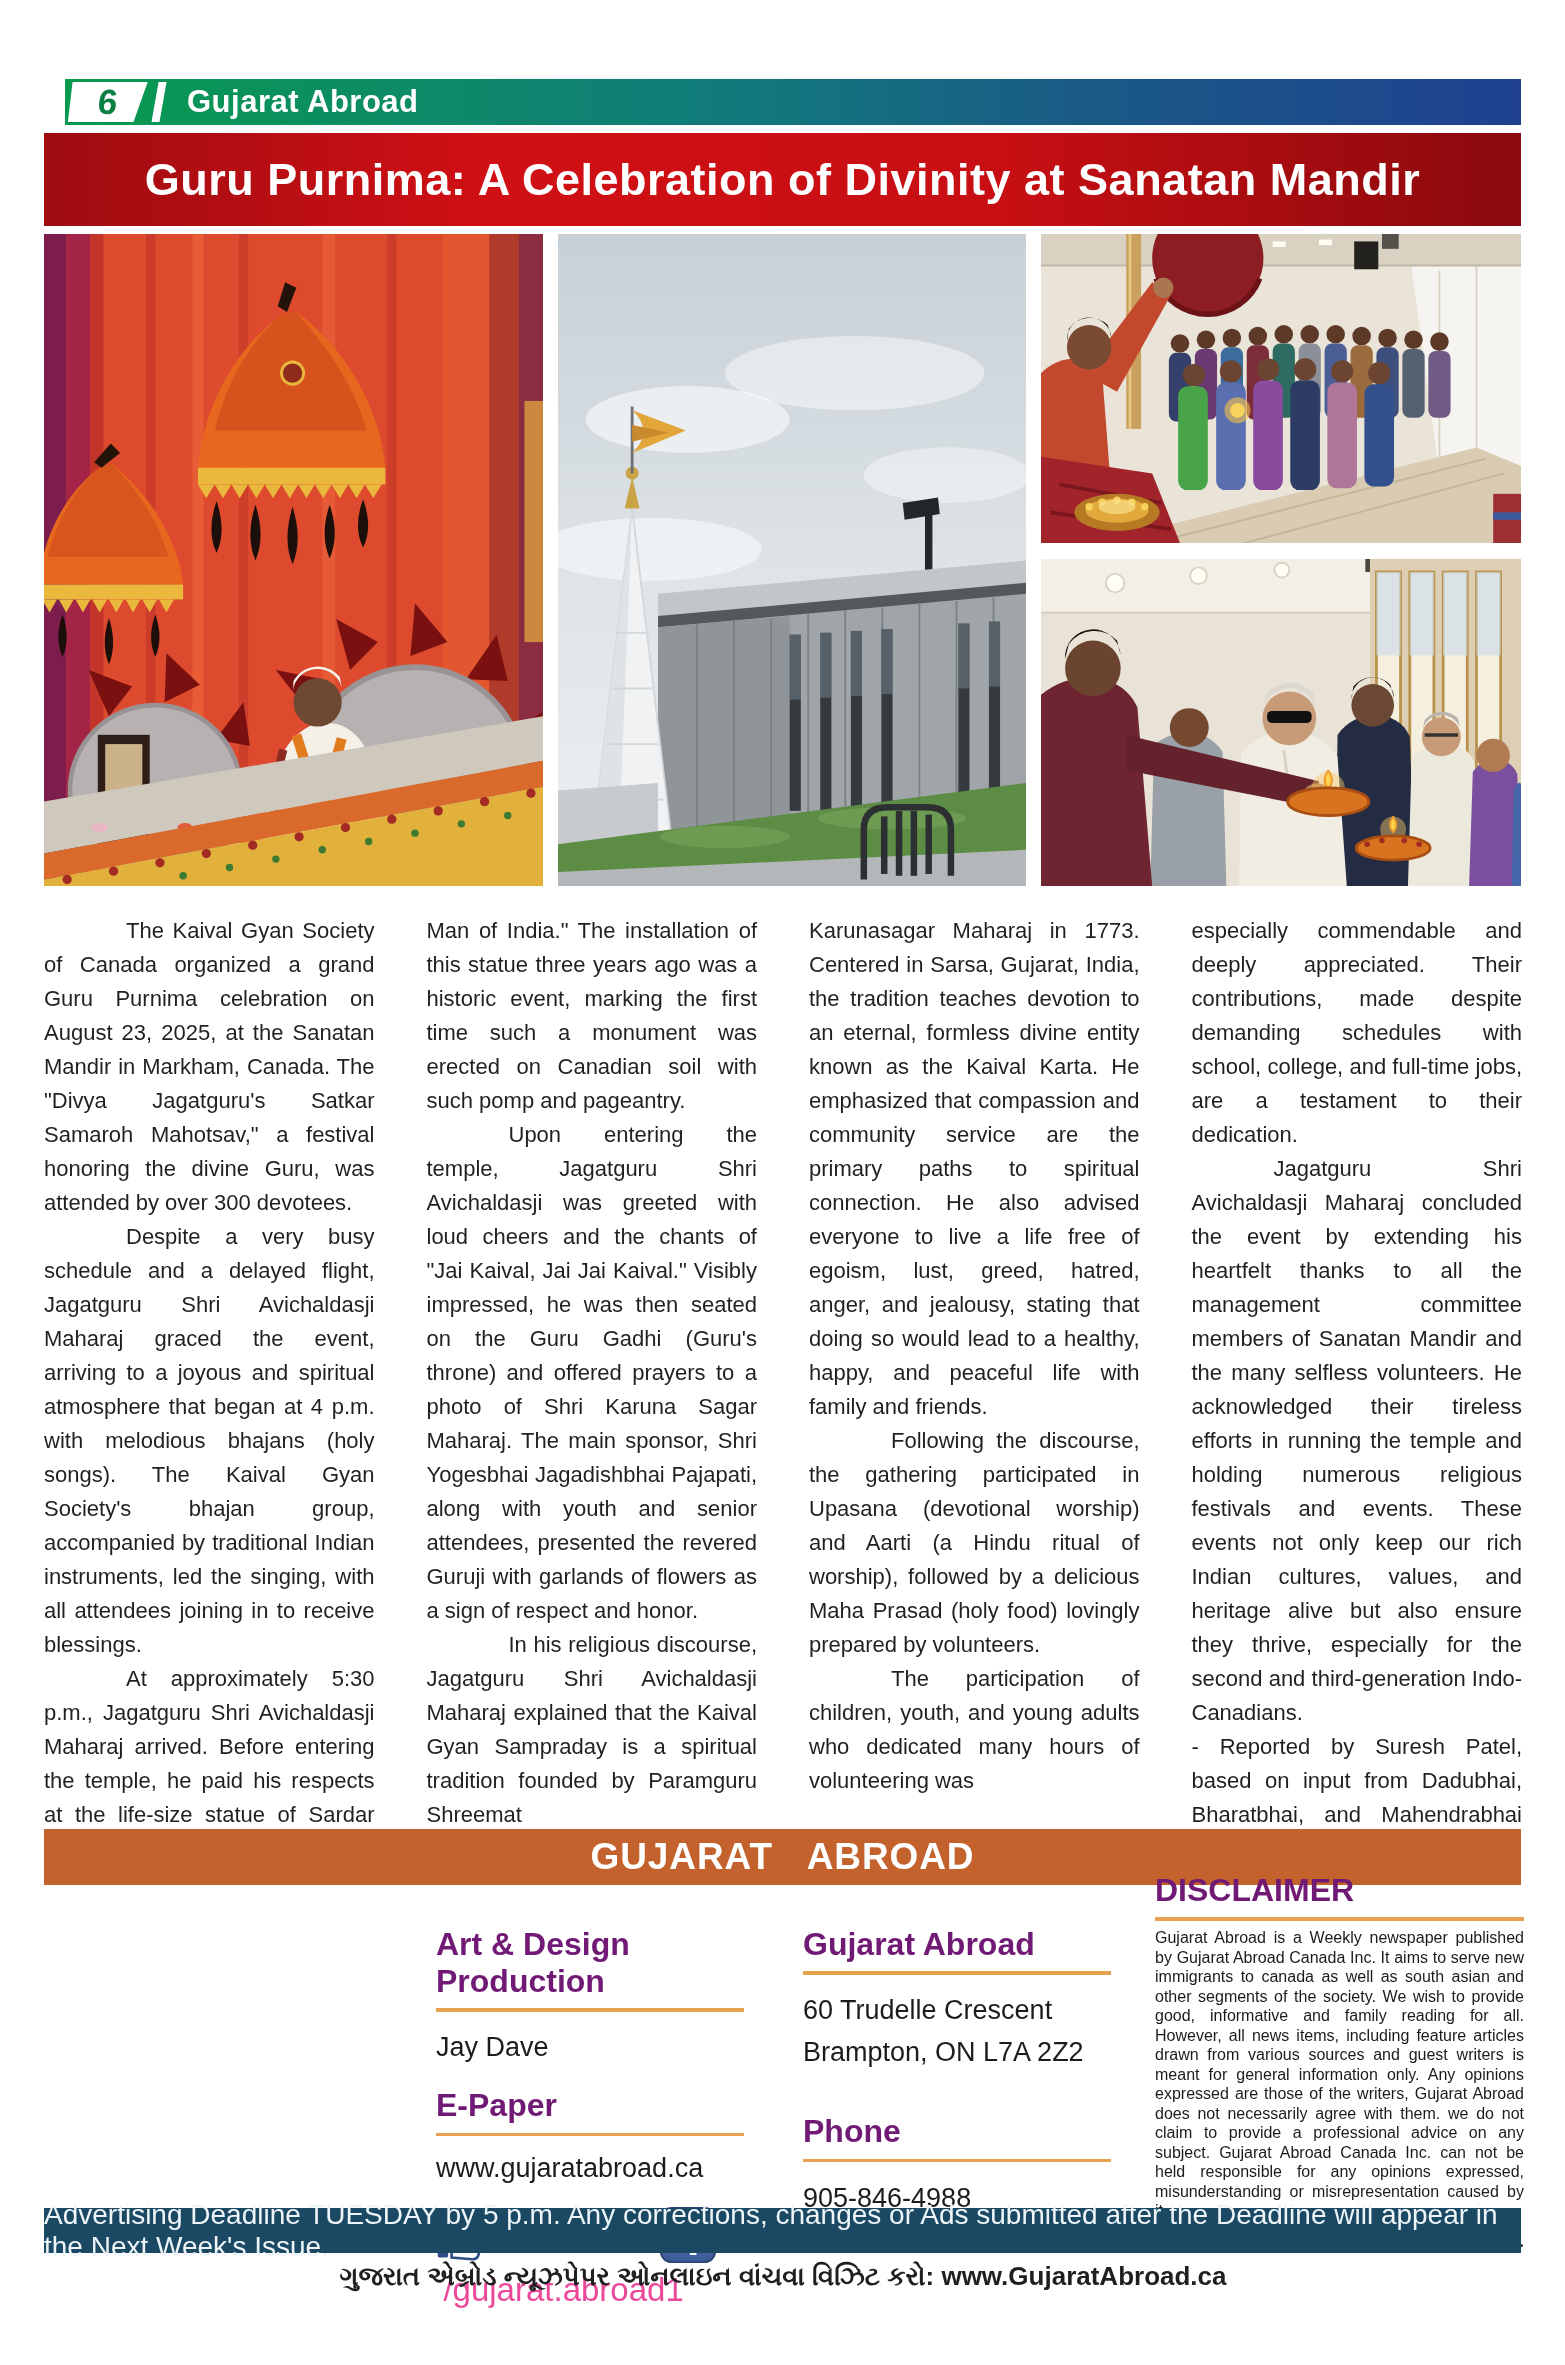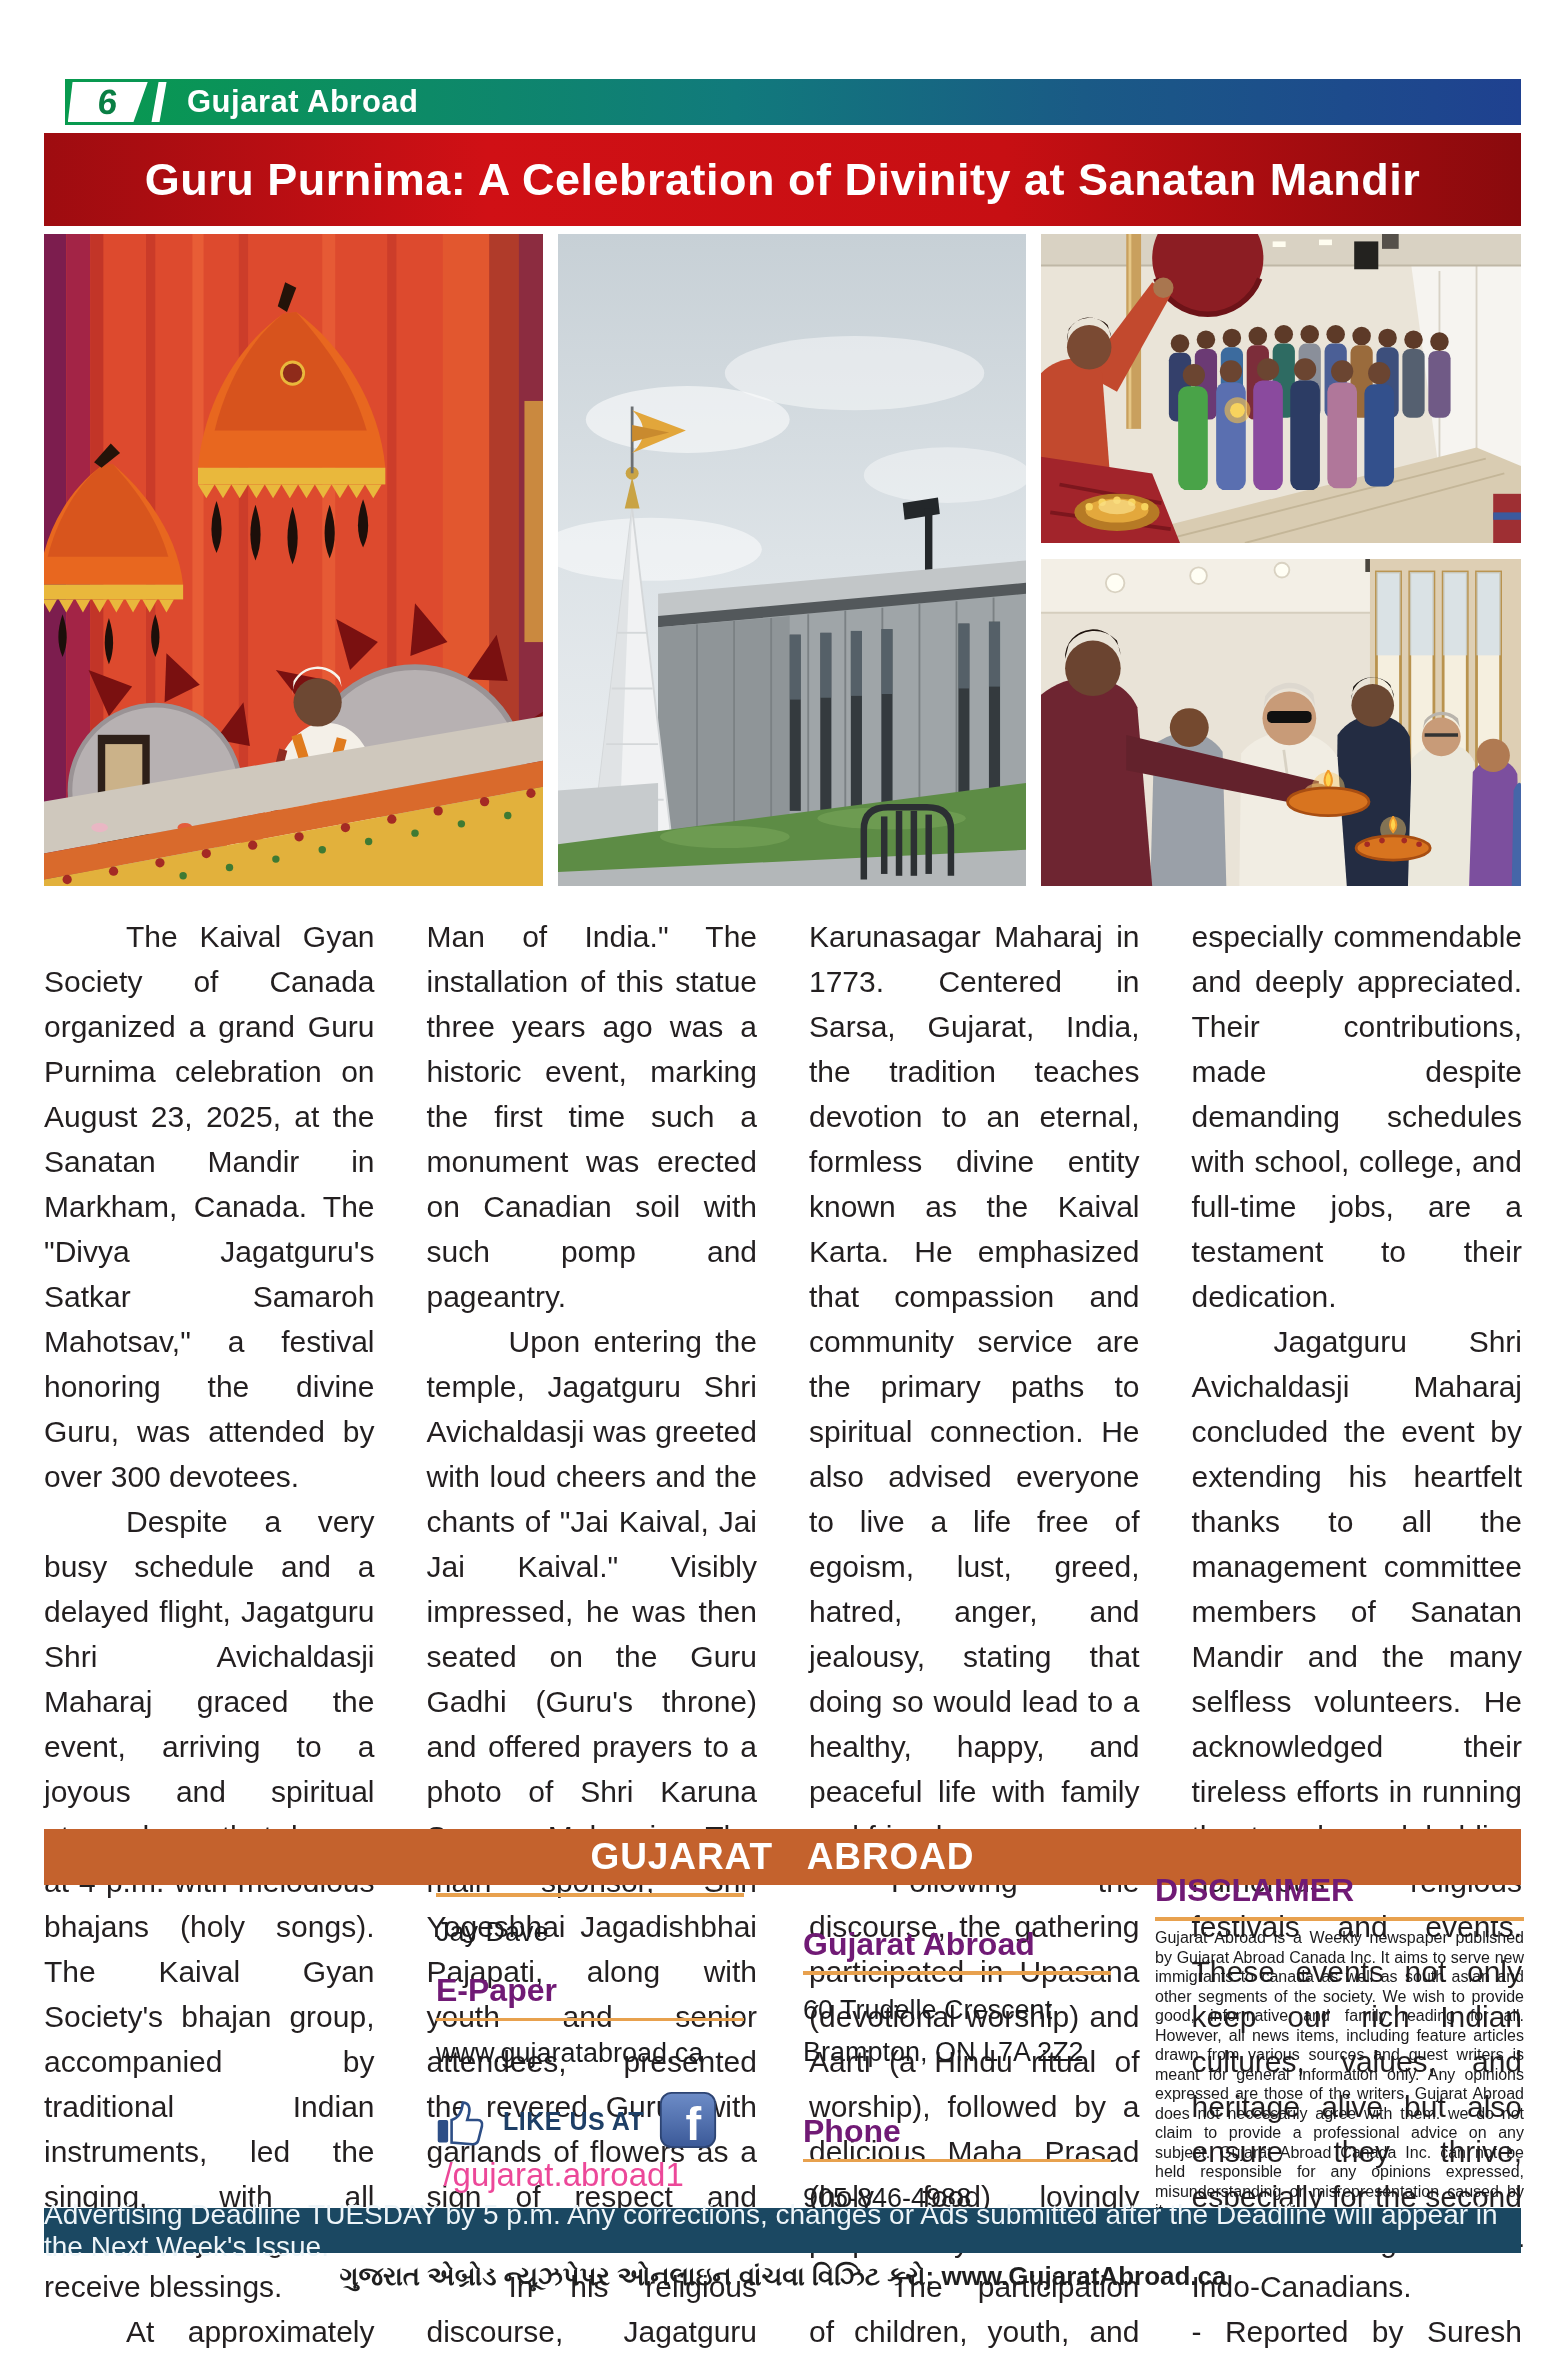--- a/index.html
+++ b/index.html
@@ -28,21 +28,21 @@
     grid-template-columns:499px 468px 480px;column-gap:15px;}
   .ph{margin:0;overflow:hidden;background:#ddd;}
   .ph svg{display:block;width:100%;height:100%;}
   .ph1{height:652px;} .ph2{height:652px;}
   .ph-col{display:flex;flex-direction:column;gap:16px;height:652px;}
   .ph3{height:309px;} .ph4{height:327px;}
 
   
   .article{position:absolute;left:44px;top:914px;width:1478px;height:914px;display:grid;
     grid-template-columns:repeat(4,1fr);column-gap:52px;
-    font-size:30px;line-height:45px;color:#231f20;text-align:justify;}
+    font-size:22px;line-height:34px;color:#231f20;text-align:justify;}
   .article p{margin:0;}
   .article p.ind{text-indent:82px;}
 
   
   .orange-banner{position:absolute;left:44px;right:45px;top:1829px;height:56px;background:#c4622d;
     display:flex;align-items:center;justify-content:center;color:#fff;font-weight:bold;
     font-size:37px;letter-spacing:0.9px;word-spacing:24px;}
 
   
   .footer{position:absolute;left:44px;top:1885px;width:1478px;height:323px;}
@@ -476,20 +476,21 @@
   </main>
 
   <div class="orange-banner">
     <span>GUJARAT ABROAD</span>
   </div>
 
   <section class="footer">
 
 
     <div class="fcol fcol2">
+      <div class="fh mt44">Art &amp; Design Production</div>
       <div class="rule"></div>
       <div class="fname mt22">Jay Dave</div>
       <div class="fh mt26">E-Paper</div>
       <div class="rule"></div>
       <div class="fname mt18">www.gujaratabroad.ca</div>
       <div class="social-row">
         <span>
           <svg width="52" height="52" viewBox="0 0 60 60" aria-hidden="true">
             <rect x="2" y="30" width="12" height="26" rx="2" fill="#2d4e86"></rect>
             <path d="M18,56 V30 c8,-2 12,-10 13,-20 c6,0 9,5 7,13 l-2,7 h12 c4,0 6,3 5,7 l-4,16 c-1,4 -3,5 -7,5 z" fill="#ffffff" stroke="#2d4e86" stroke-width="3"></path>

